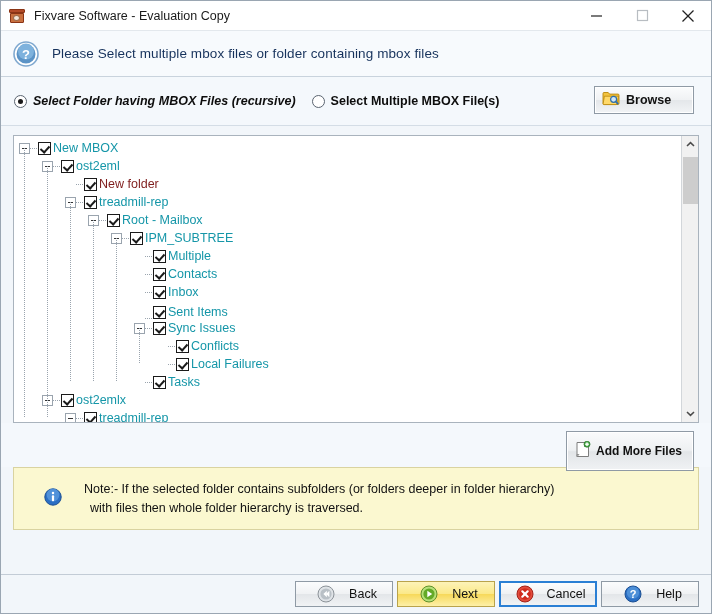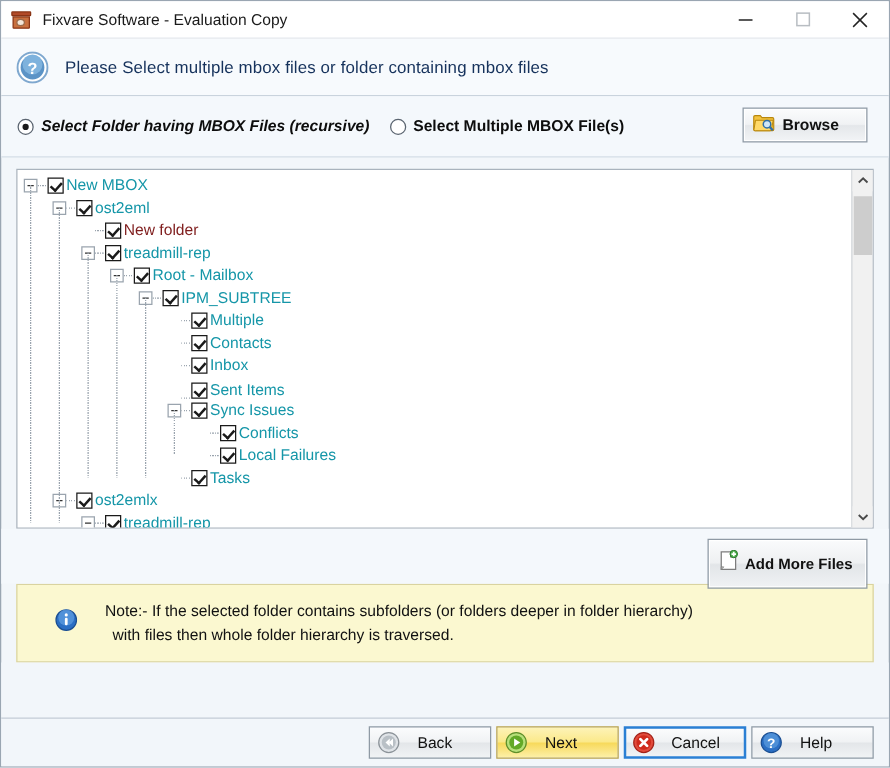--- a/index.html
+++ b/index.html
@@ -346,20 +346,21 @@
     width: 98px;
     height: 26px;
     margin-left: 4px;
     border: 1px solid #8f9aa5;
     background: linear-gradient(to bottom, #fbfcfd 0%, #f0f2f4 48%, #e3e6e9 52%, #f1f3f5 100%);
     box-sizing: border-box;
     display: flex;
     align-items: center;
     position: relative;
     cursor: default;
+    justify-content: center;
   }
   .fbtn .ficon { margin-left: 6px; flex: 0 0 auto; display:flex; }
   .fbtn .flabel {
     font-size: 12.5px;
     color: #111;
     margin-left: 14px;
   }
   .fbtn.next {
     background: linear-gradient(to bottom, #fdf3b8 0%, #fbe98a 48%, #f7d95b 52%, #fdf0a8 100%);
     border-color: #b9a34c;

